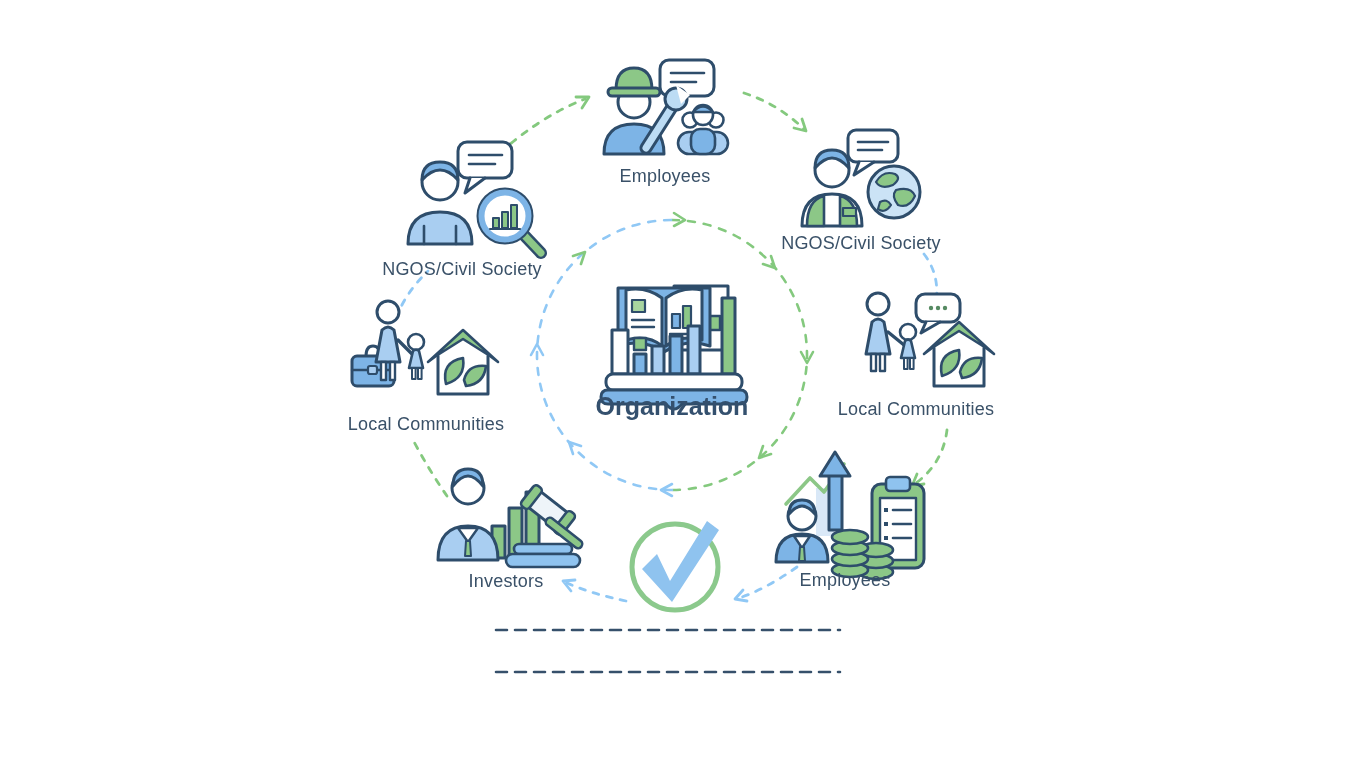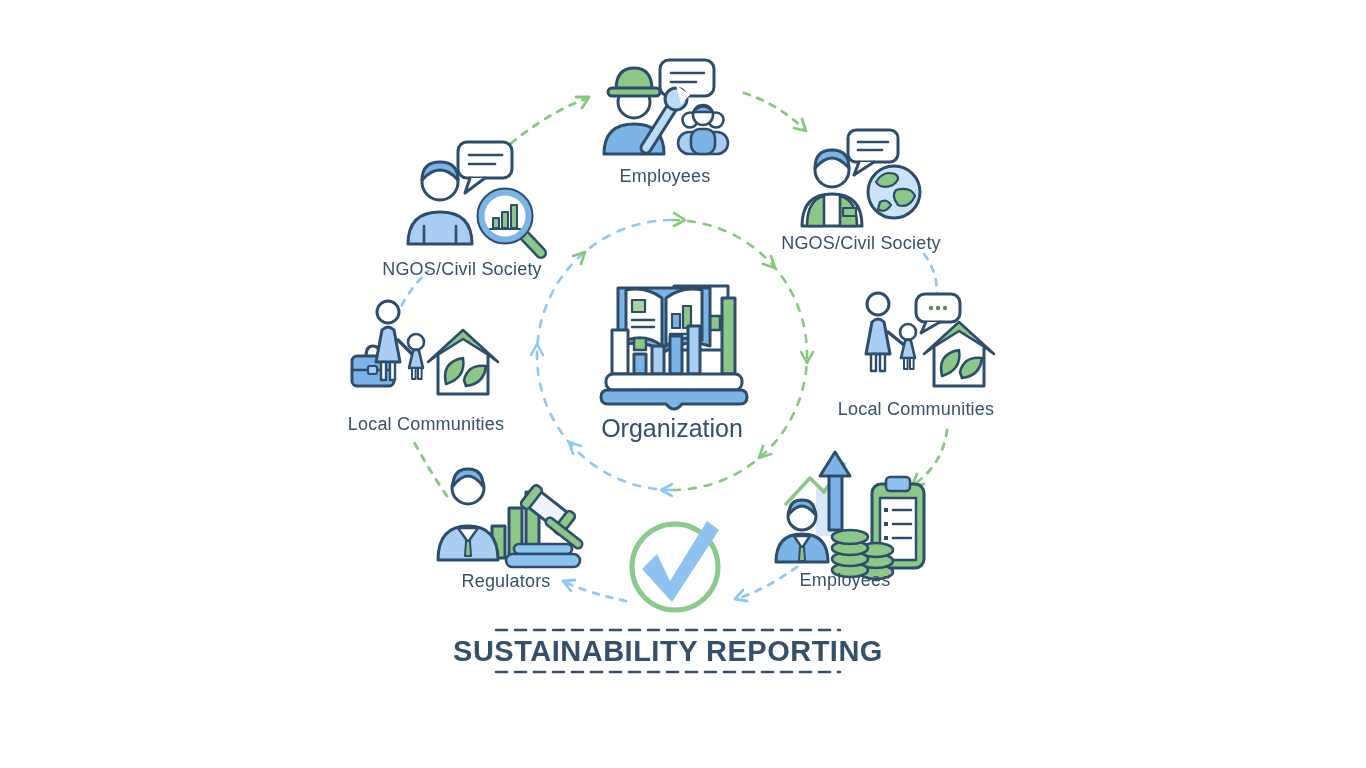--- a/index.html
+++ b/index.html
@@ -311,21 +311,20 @@
   <g stroke="#36506b" stroke-width="2.6" stroke-dasharray="11 8">
     <line x1="496" y1="630" x2="840" y2="630"></line>
     <line x1="496" y1="672" x2="840" y2="672"></line>
   </g>
 </svg>
 
 <div class="node-label" style="left:665px;top:176px;">Employees</div>
 <div class="node-label" style="left:861px;top:243px;">NGOS/Civil Society</div>
 <div class="node-label" style="left:916px;top:409px;">Local Communities</div>
 <div class="node-label" style="left:845px;top:580px;">Employees</div>
-<div class="node-label" style="left:506px;top:581px;">Regulators</div>
+<div class="node-label" style="left:506px;top:581px;">Investors</div>
 <div class="node-label" style="left:426px;top:424px;">Local Communities</div>
 <div class="node-label" style="left:462px;top:269px;">NGOS/Civil Society</div>
 
-<div class="center-label" style="left:672px;top:428px;">Organization</div>
-
-<div class="banner-title" style="left:668px;top:651px;">SUSTAINABILITY REPORTING</div>
+<div class="center-label" style="left:672px;top:406px;font-weight:bold;">Organization</div>
+
 
 </div>
 
 </body></html>

